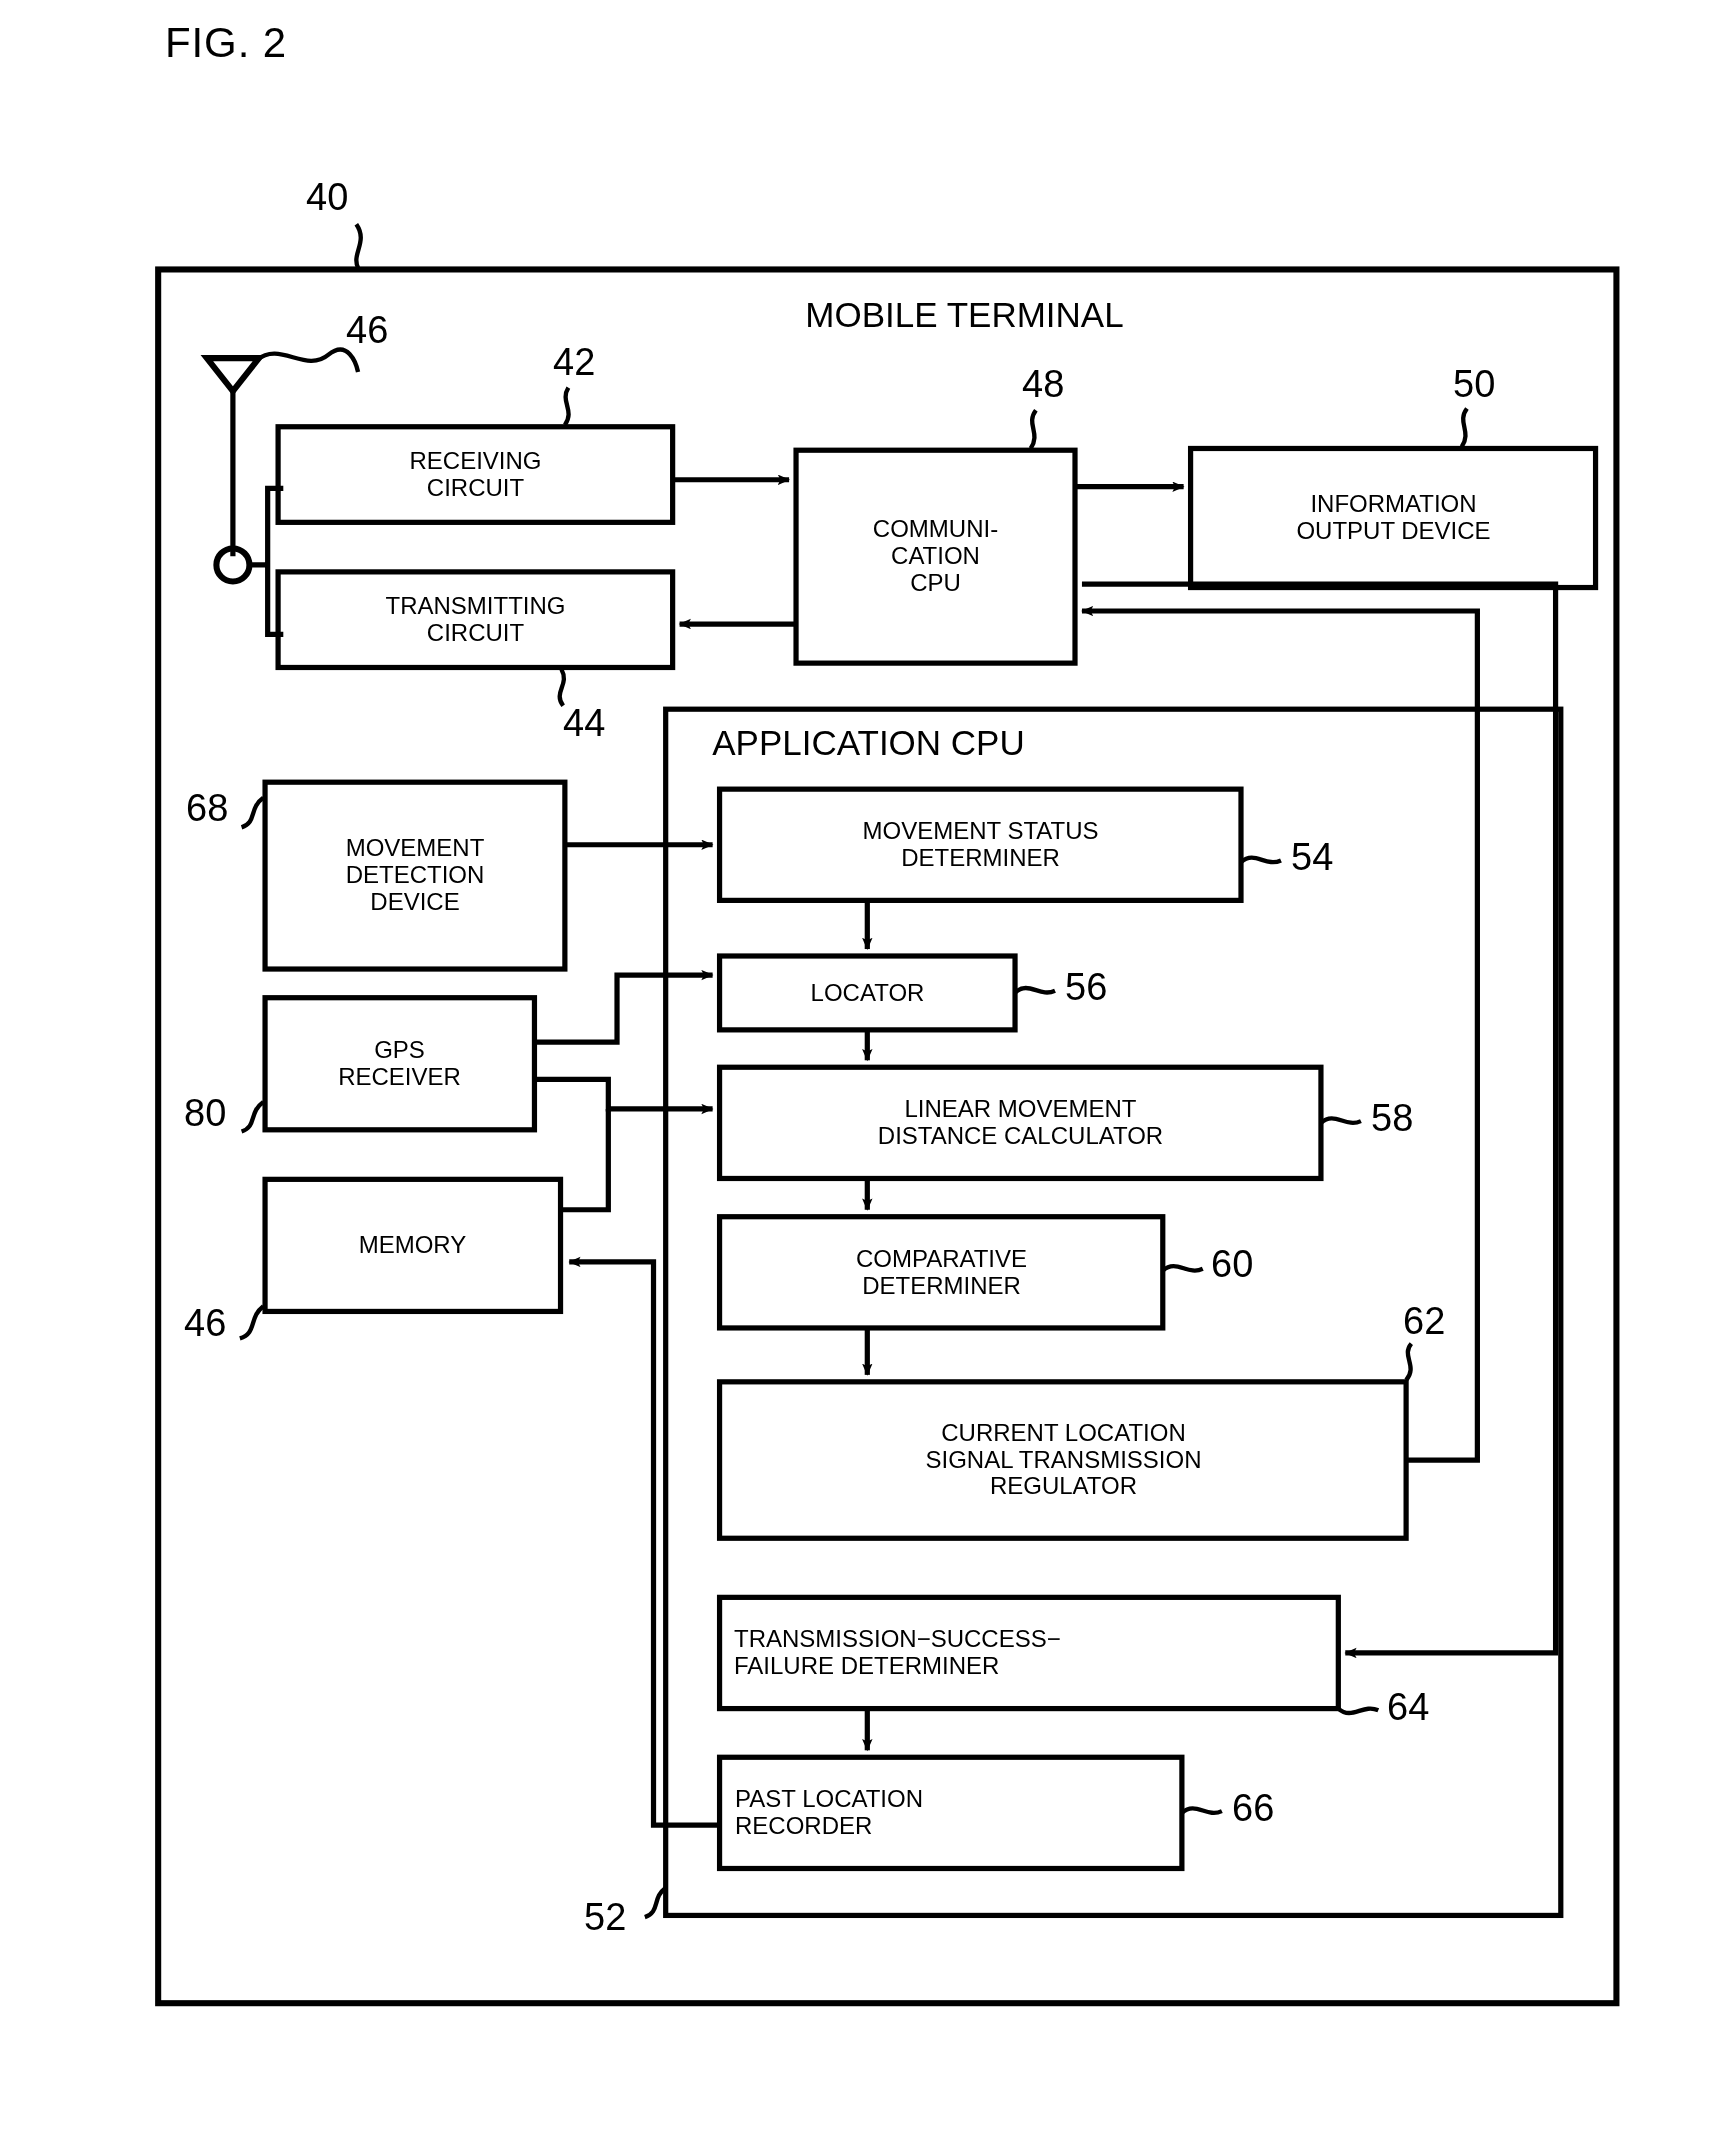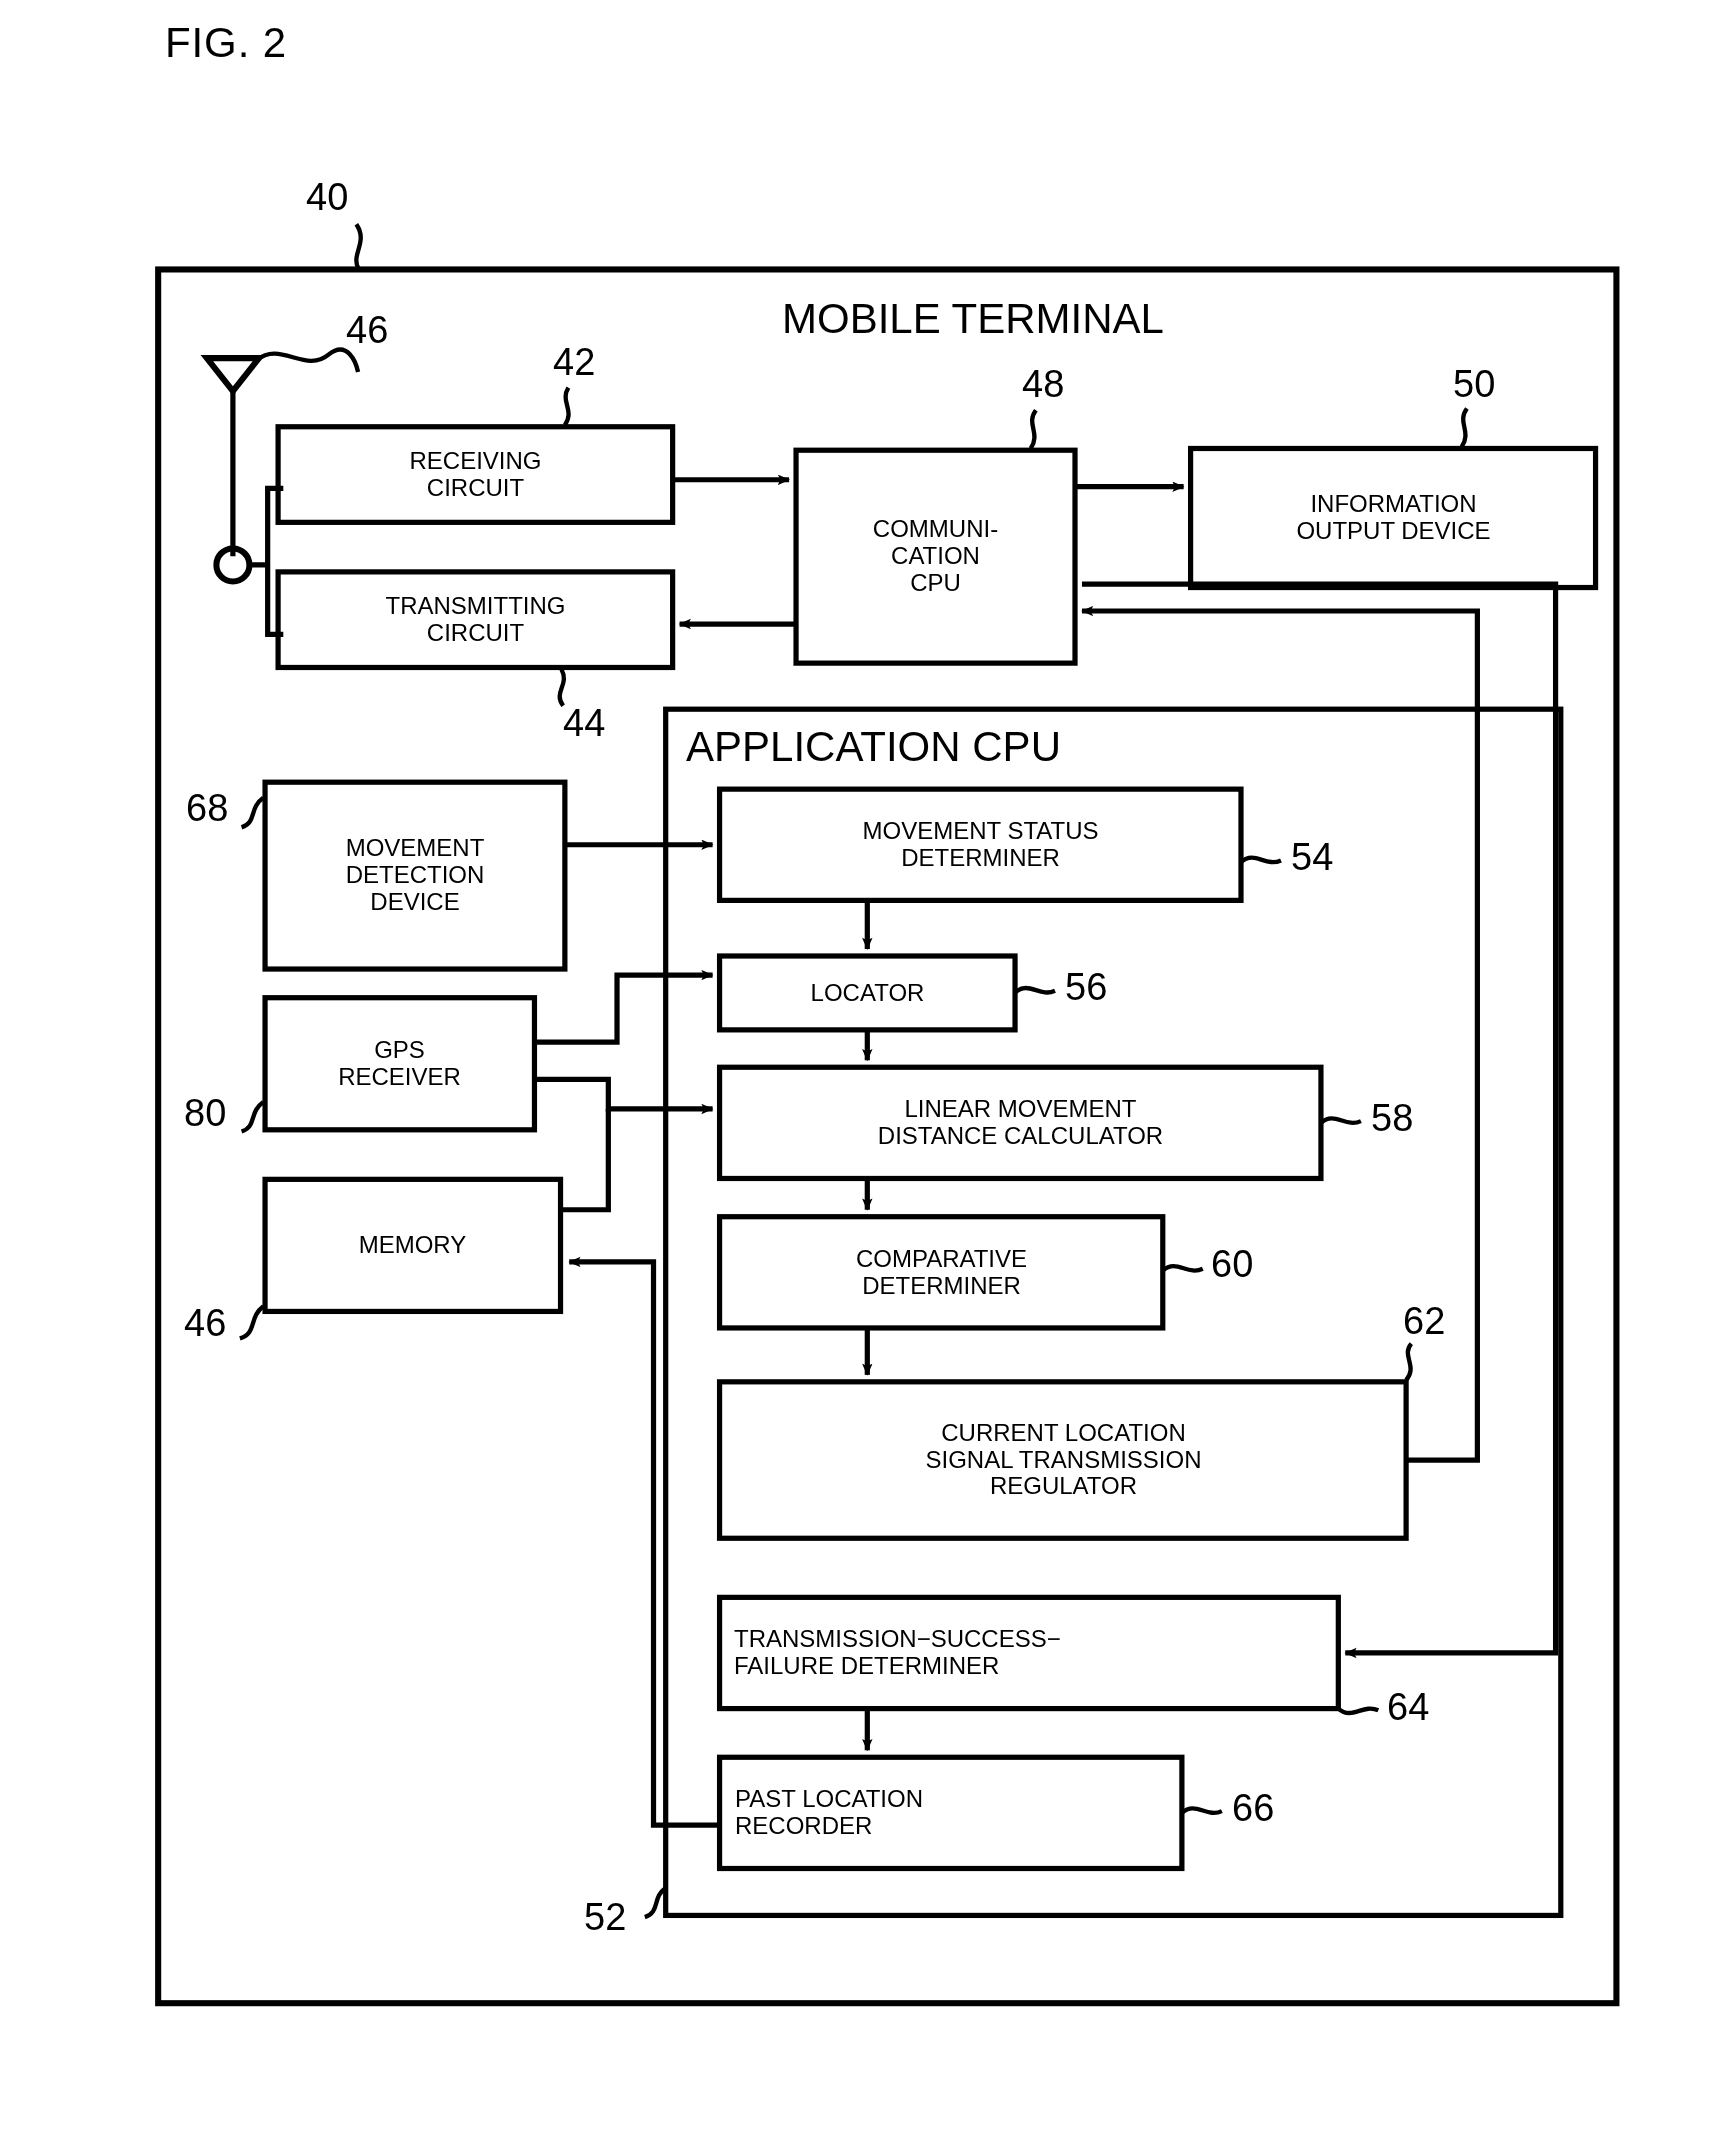--- a/index.html
+++ b/index.html
@@ -43,21 +43,21 @@
     align-items: center;
     justify-content: center;
     text-align: center;
     line-height: 1.12;
     font-size: 24px;
     letter-spacing: 0px;
     white-space: pre-line;
   }
   .group-title {
     position: absolute;
-    font-size: 42px;
+    font-size: 35px;
     text-align: center;
     white-space: nowrap;
   }
   .ref-num {
     position: absolute;
     font-size: 38px;
     white-space: nowrap;
   }
 </style>
 </head>

